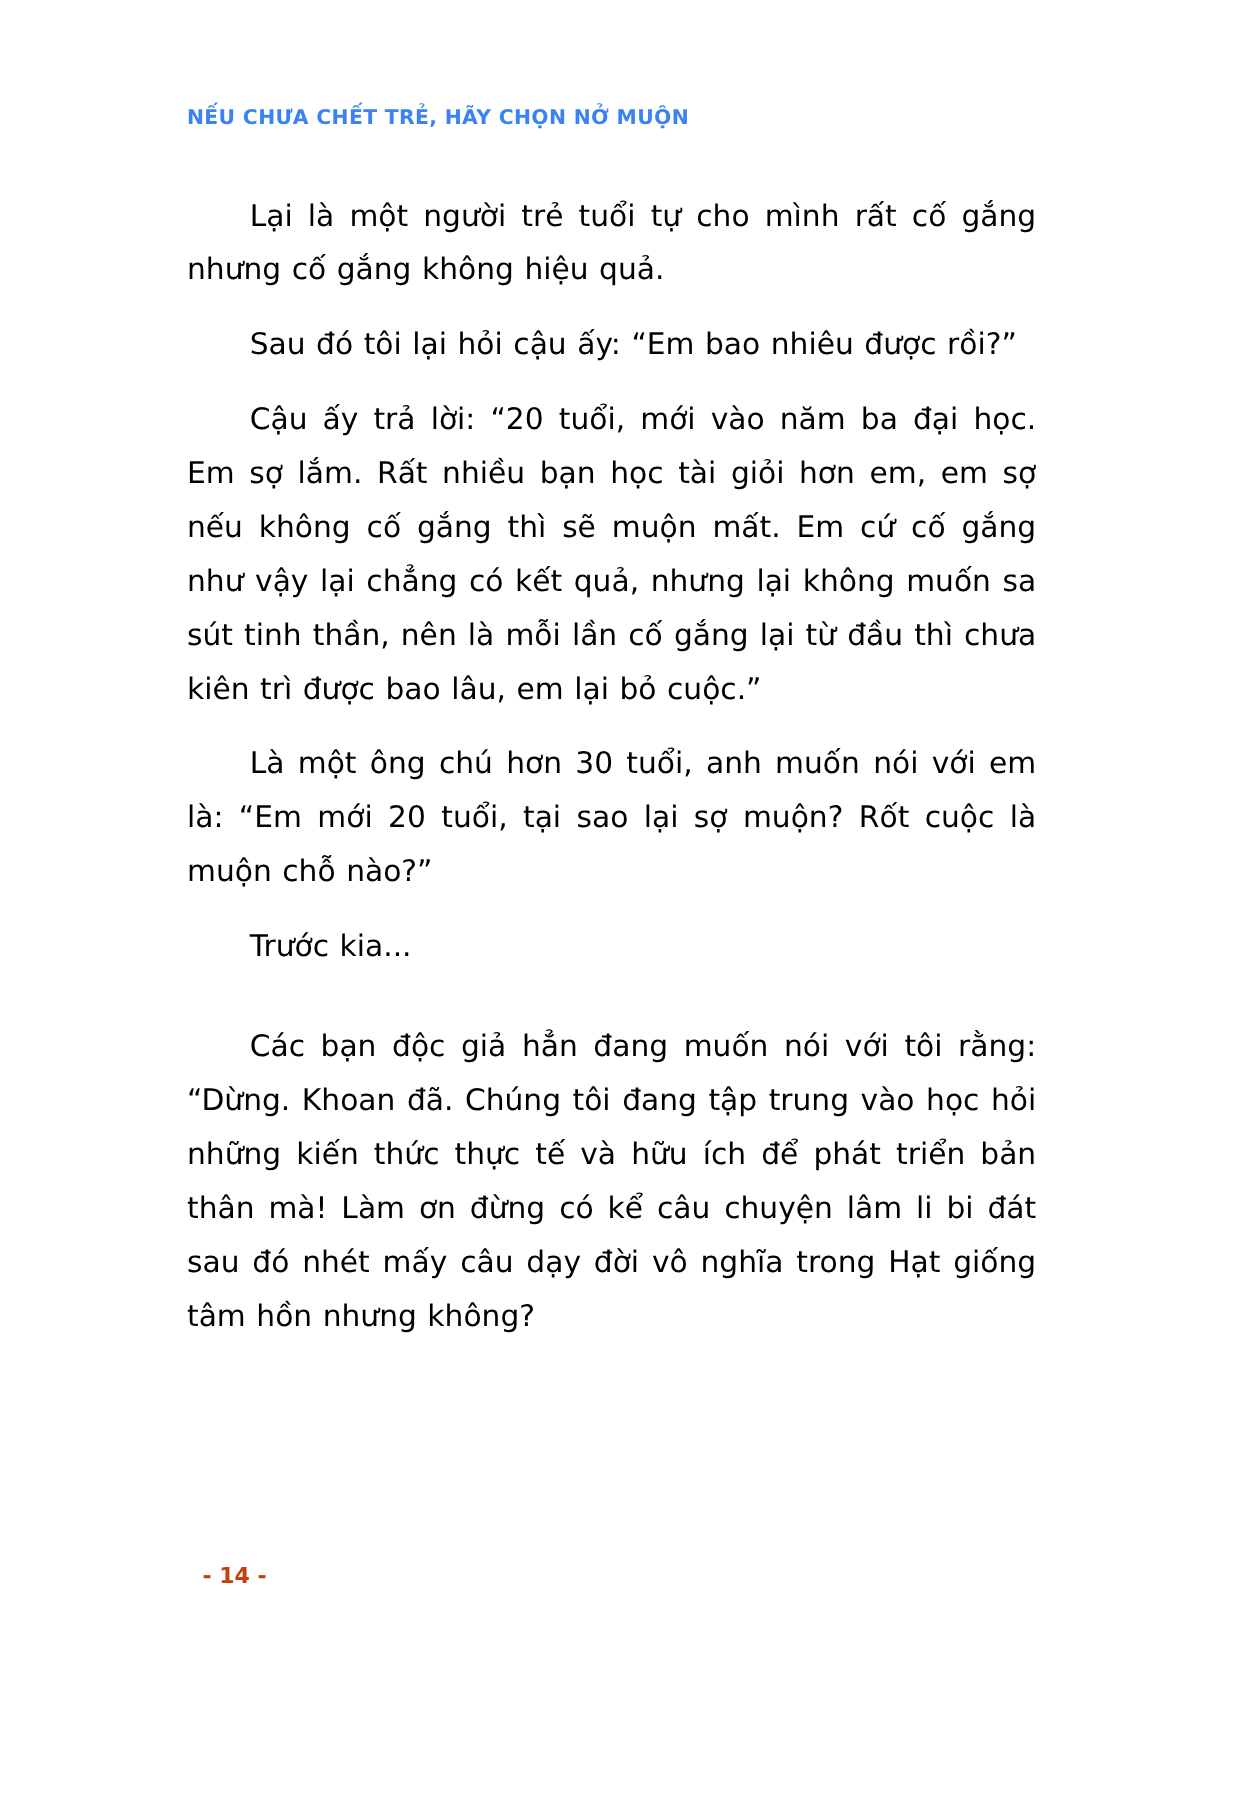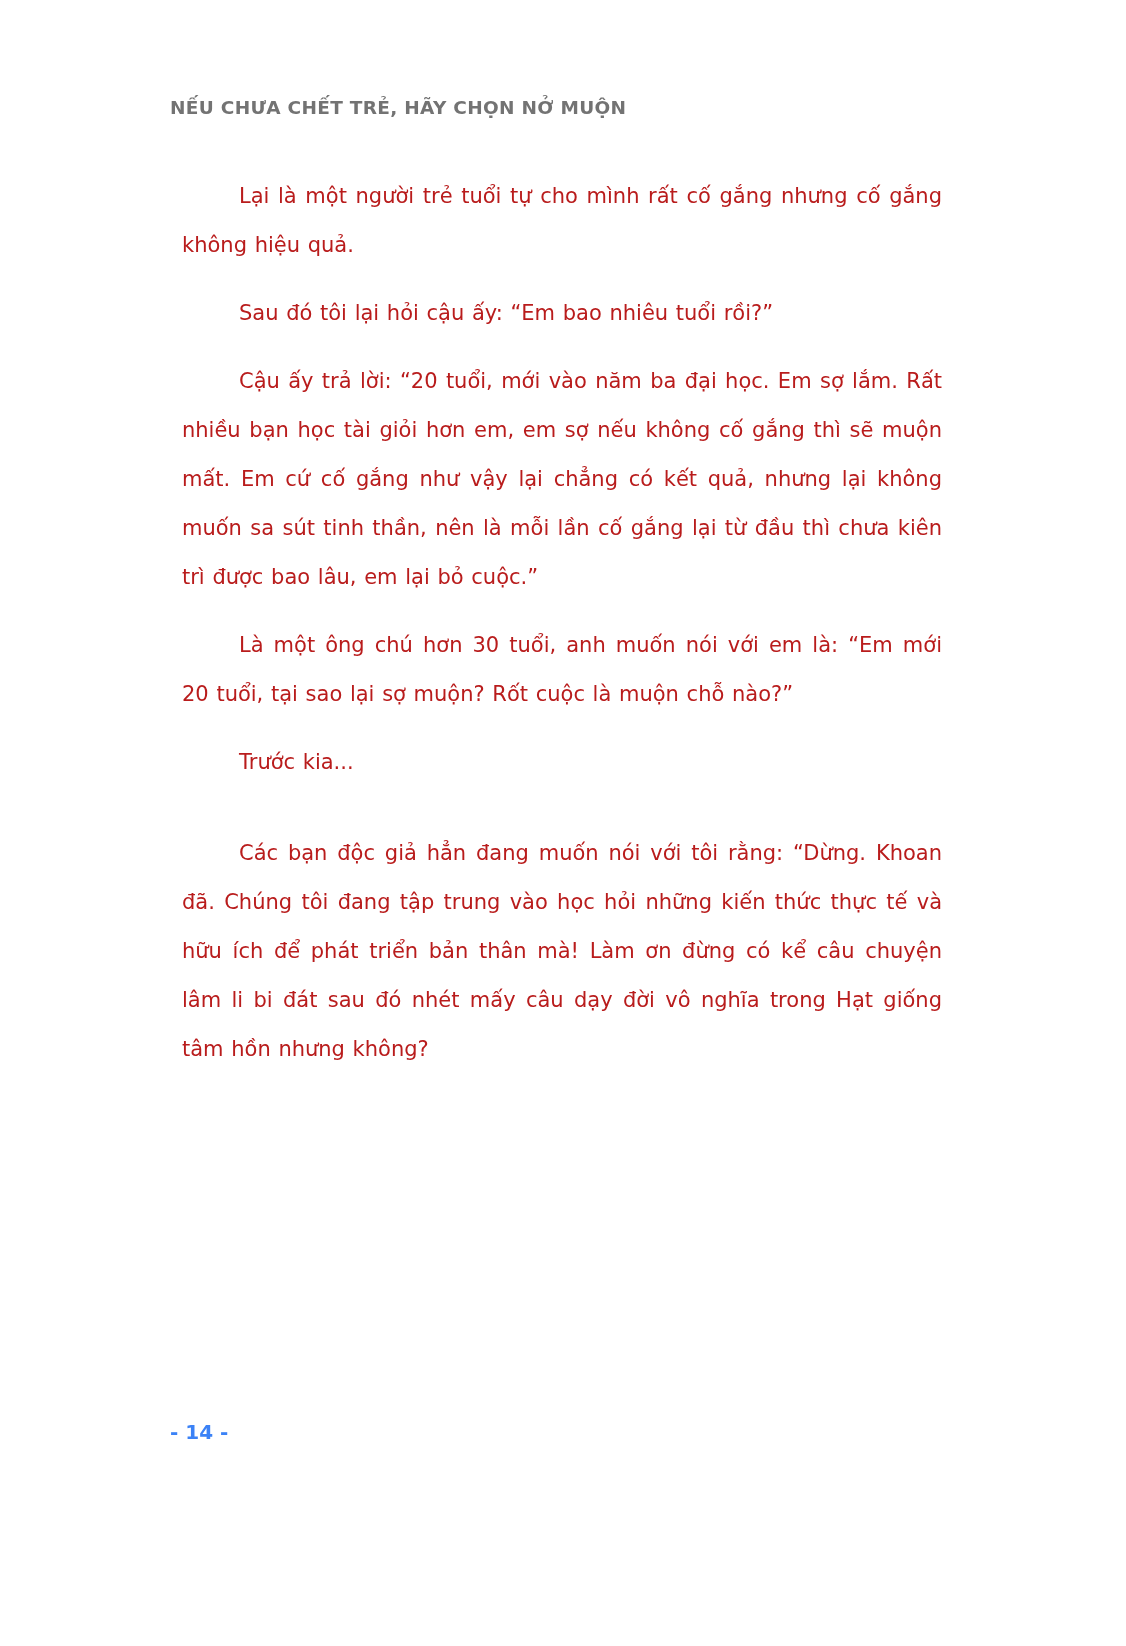--- a/index.html
+++ b/index.html
@@ -13,62 +13,61 @@
     color: #414141;
     overflow: hidden;
   }
   .running-head {
     position: absolute;
     top: 97px;
     left: 170px;
     font-size: 18.5px;
     font-weight: bold;
     letter-spacing: 0.3px;
-    color: #737373;
+    color: #3b82f6;
     white-space: nowrap;
   }
   .body-text {
     position: absolute;
     top: 172px;
     left: 170px;
     width: 772px;
   }
   .para {
-    font-size: 21px;
+    font-size: 27px;
     line-height: 49px;
     text-align: justify;
     text-indent: 57px;
     margin-bottom: 19px;
-    color: #b91c1c;
+    color: #000000;
     word-spacing: 1px;
-    margin-left: 12px;
   }
   .para.spaced { margin-bottom: 42px; }
   .italic { }
   .page-number {
     position: absolute;
     top: 1420px;
-    left: 170px;
+    left: 184px;
     font-size: 20px;
     font-weight: bold;
-    color: #3b82f6;
+    color: #c2410c;
   }
 </style>
 </head>
 <body>
 
 <div class="page">
 
   <div class="running-head">NẾU CHƯA CHẾT TRẺ, HÃY CHỌN NỞ MUỘN</div>
 
   <main class="body-text">
 
     <p class="para">Lại là một người trẻ tuổi tự cho mình rất cố gắng nhưng cố gắng không hiệu quả.</p>
 
-    <p class="para">Sau đó tôi lại hỏi cậu ấy: “Em bao nhiêu tuổi rồi?”</p>
+    <p class="para">Sau đó tôi lại hỏi cậu ấy: “Em bao nhiêu được rồi?”</p>
 
     <p class="para">Cậu ấy trả lời: “20 tuổi, mới vào năm ba đại học. Em sợ lắm. Rất nhiều bạn học tài giỏi hơn em, em sợ nếu không cố gắng thì sẽ muộn mất. Em cứ cố gắng như vậy lại chẳng có kết quả, nhưng lại không muốn sa sút tinh thần, nên là mỗi lần cố gắng lại từ đầu thì chưa kiên trì được bao lâu, em lại bỏ cuộc.”</p>
 
     <p class="para">Là một ông chú hơn 30 tuổi, anh muốn nói với em là: “Em mới 20 tuổi, tại sao lại sợ muộn? Rốt cuộc là muộn chỗ nào?”</p>
 
 
     <p class="para italic spaced">Trước kia...</p>
 
 
     <p class="para"><span>Các bạn độc giả hẳn đang muốn nói với tôi rằng: “Dừng. Khoan đã. Chúng tôi đang tập trung vào học hỏi những kiến thức thực tế và hữu ích để phát triển bản thân mà! Làm ơn đừng có kể câu chuyện lâm li bi đát sau đó nhét mấy câu dạy đời vô nghĩa trong </span><span class="italic">Hạt giống tâm hồn</span><span> nhưng không?</span></p>

